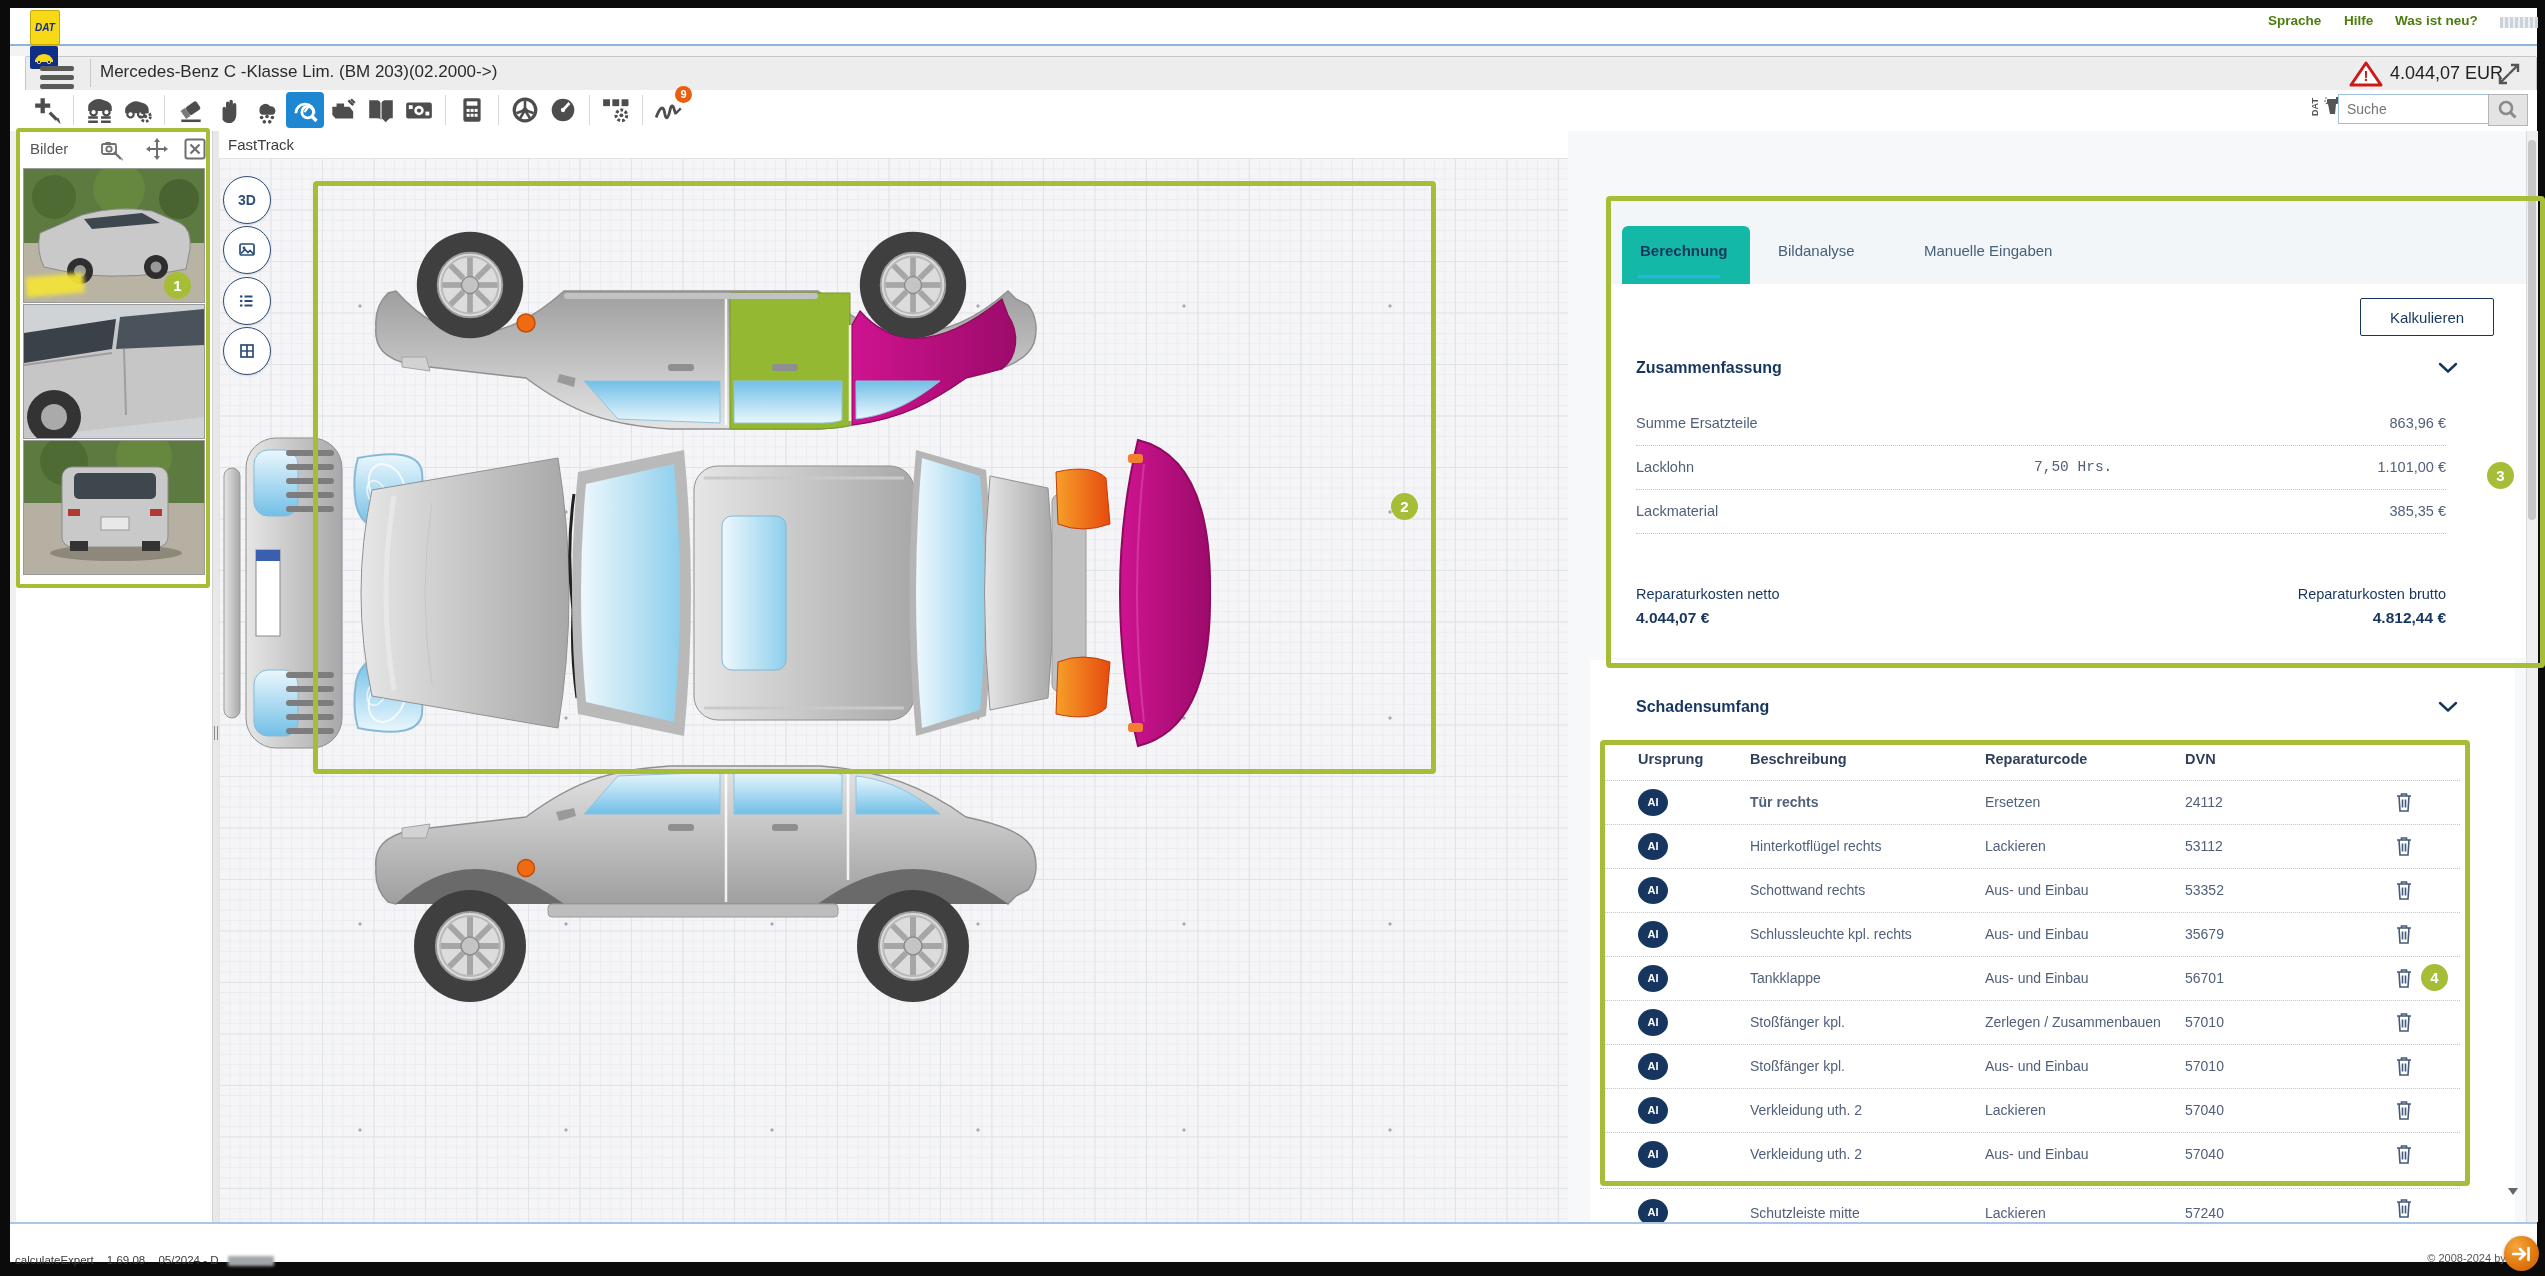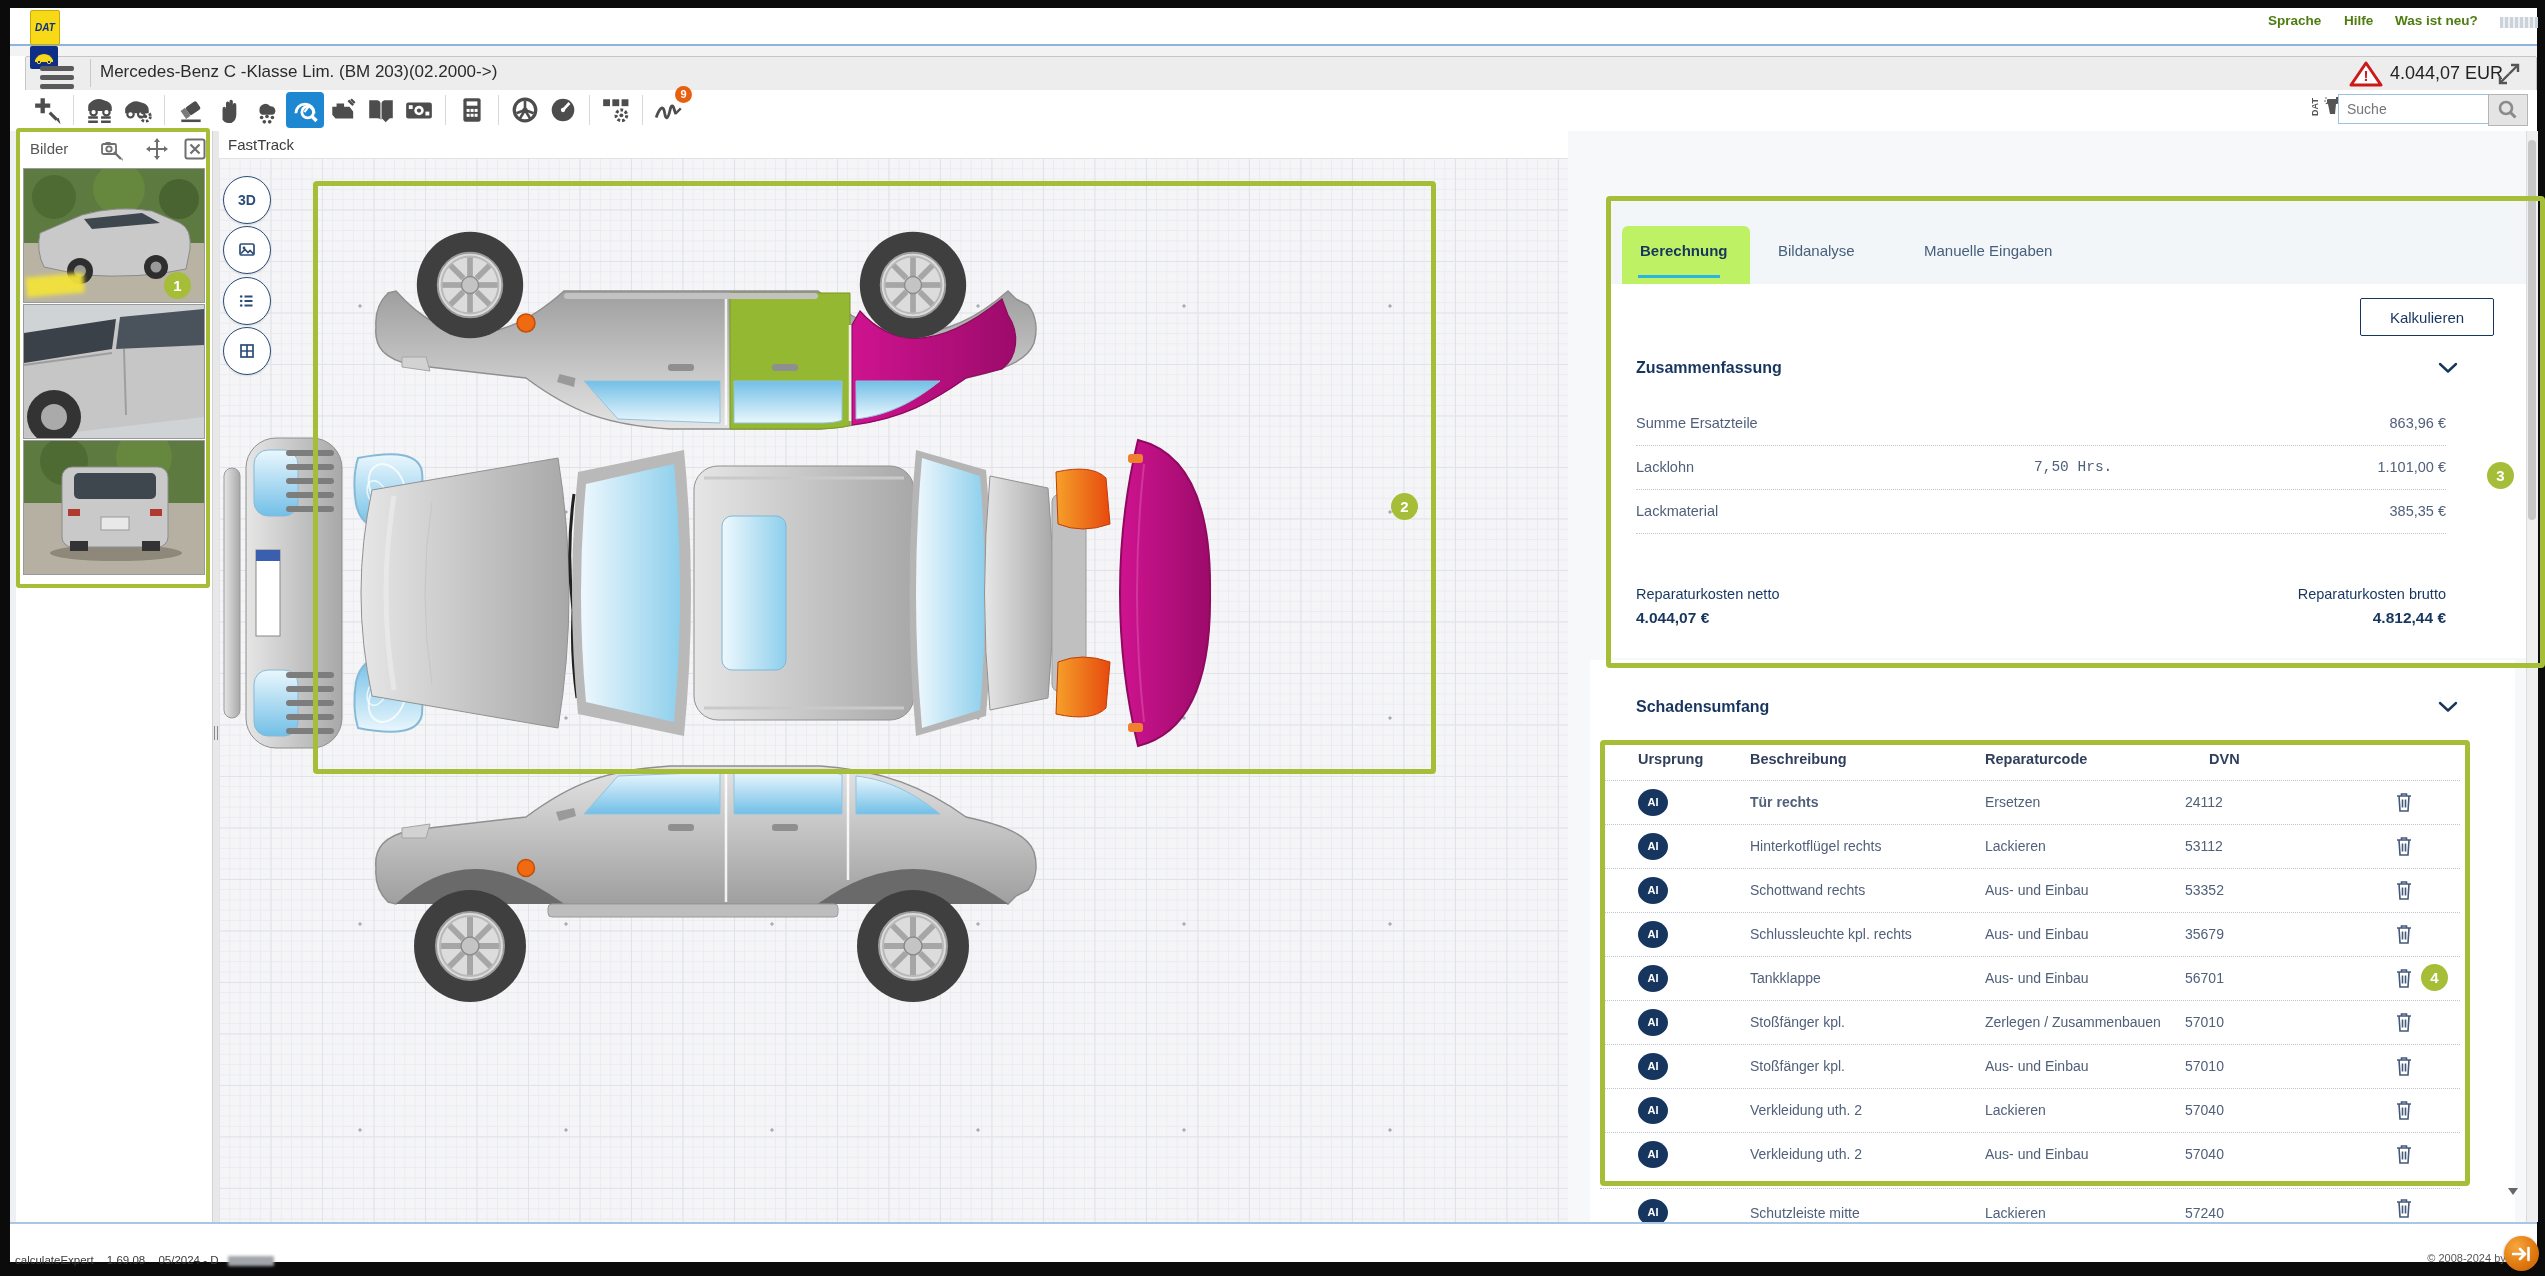--- a/index.html
+++ b/index.html
@@ -519,21 +519,21 @@
           <rect x="118" y="100" width="18" height="10" fill="#333"></rect>
         </svg>
     </div>
   </div>
 
   <div class="abs" style="left:1568px;top:131px;width:969px;height:1091px;background:#f7f8fa;"></div>
   <div class="abs" style="left:1590px;top:660px;width:925px;height:562px;background:#fff;"></div>
 
   <div class="abs" style="left:1606px;top:196px;width:929px;height:462px;background:#fff;z-index:20;">
     <div style="position:absolute;left:0;top:0;width:100%;height:88px;background:#f3f6f9;"></div>
-    <div style="position:absolute;left:16px;top:30px;width:128px;height:58px;background:#bef264;border-radius:6px 6px 0 0;">
+    <div style="position:absolute;left:16px;top:30px;width:128px;height:58px;background:#14b8a6;border-radius:6px 6px 0 0;">
       <span class="tab active" style="position:absolute;left:18px;top:16px;">Berechnung</span>
       <div style="position:absolute;left:16px;bottom:6px;width:82px;height:3px;background:#29b4e4;"></div>
     </div>
     <span class="tab" style="position:absolute;left:172px;top:46px;">Bildanalyse</span>
     <span class="tab" style="position:absolute;left:318px;top:46px;">Manuelle Eingaben</span>
     <div class="kalkbtn" style="position:absolute;left:754px;top:102px;width:132px;height:36px;">Kalkulieren</div>
 
     <span class="heading" style="position:absolute;left:30px;top:163px;">Zusammenfassung</span>
     <svg style="position:absolute;left:832px;top:166px;cursor:pointer;" width="20" height="12" viewBox="0 0 20 12">
         <polyline points="2,2 10,9.5 18,2" fill="none" stroke="#17365f" stroke-width="2.4" stroke-linecap="round" stroke-linejoin="round"></polyline>
@@ -565,21 +565,21 @@
   <span class="abs heading" style="left:1636px;top:698px;z-index:21;">Schadensumfang</span>
   <svg class="abs" style="left:2438px;top:701px;cursor:pointer;z-index:21;" width="20" height="12" viewBox="0 0 20 12">
       <polyline points="2,2 10,9.5 18,2" fill="none" stroke="#17365f" stroke-width="2.4" stroke-linecap="round" stroke-linejoin="round"></polyline>
     </svg>
 
   <div class="abs" style="left:1600px;top:740px;width:860px;height:436px;background:#fff;z-index:20;overflow:hidden;">
     <div class="dotted" style="position:relative;height:40px;">
       <span class="colhead" style="position:absolute;left:38px;top:11px;">Ursprung</span>
       <span class="colhead" style="position:absolute;left:150px;top:11px;">Beschreibung</span>
       <span class="colhead" style="position:absolute;left:385px;top:11px;">Reparaturcode</span>
-      <span class="colhead" style="position:absolute;left:585px;top:11px;margin-left:24px;">DVN</span>
+      <span class="colhead" style="position:absolute;left:585px;top:11px;">DVN</span>
     </div>
 
     <div class="dotted" style="position:relative;height:43px;">
       <div class="aibadge" style="position:absolute;left:38px;top:8px;">AI</div>
       <span class="cell" style="position:absolute;left:150px;top:13px;font-weight:bold;">Tür rechts</span>
       <span class="cell" style="position:absolute;left:385px;top:13px;">Ersetzen</span>
       <span class="cell" style="position:absolute;left:585px;top:13px;">24112</span>
       <svg class="trash" style="position:absolute;left:795px;top:10px;" width="18" height="22" viewBox="0 0 18 22">
           <g stroke="#44597a" stroke-width="1.6" fill="none">
             <path d="M2,5 h14 M6.5,5 V3 h5 v2 M4,5 l1,15 h8 l1,-15 M7.5,8.5 v8 M10.5,8.5 v8"></path>

